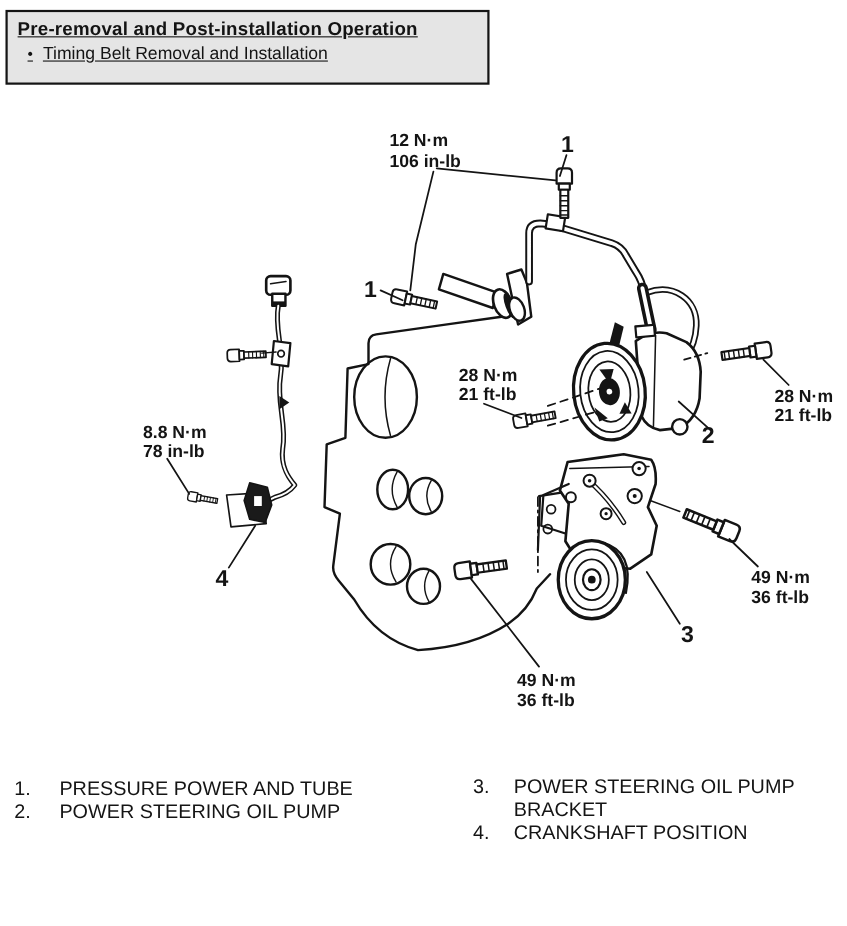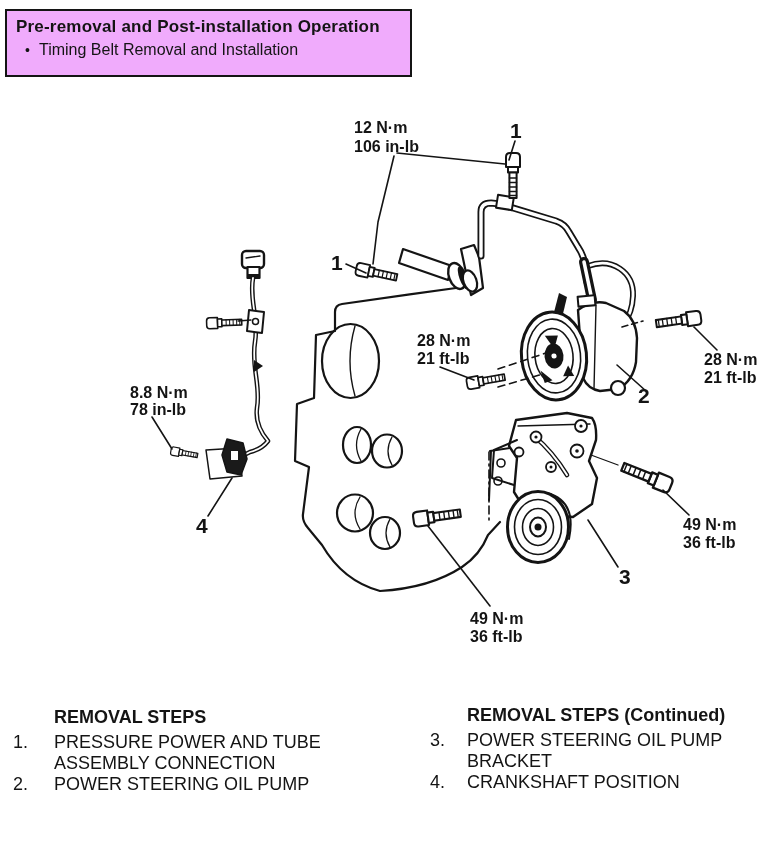--- a/index.html
+++ b/index.html
@@ -2,23 +2,24 @@
 <html><head>
 <meta charset="utf-8">
 <style>
   html,body{margin:0;padding:0;background:#fff;}
   .page{
     position:relative;width:770px;height:842px;background:#ffffff;
     font-family:"Liberation Sans", sans-serif;color:#141414;overflow:hidden;
   }
   
   .header-box{
-    position:absolute;left:5px;top:9px;width:407px;height:68px;
-    border:2.5px solid #141414;background:#f0abfc;box-sizing:border-box;
+    position:absolute;left:5px;top:9px;width:440px;height:68px;
+    border:2.5px solid #141414;background:#e5e5e5;box-sizing:border-box;
     padding:6px 8px 0 9px;
+    text-decoration:underline;
   }
   .hb-title{font-size:17px;font-weight:bold;letter-spacing:.2px;}
   .hb-item{display:flex;align-items:baseline;margin-top:4px;font-size:16px;}
   .hb-bullet{width:23px;text-align:center;font-size:14px;}
   
   svg.diagram{position:absolute;left:0;top:0;}
   .tq{font-family:"Liberation Sans",sans-serif;font-size:16px;font-weight:bold;fill:#141414;}
   .co{font-family:"Liberation Sans",sans-serif;font-size:21px;font-weight:bold;fill:#141414;}
   
   .steps{position:absolute;font-size:18px;line-height:21px;}
@@ -205,38 +206,35 @@
     <g>
       <text class="co" x="510" y="138">1</text>
       <text class="co" x="331" y="270">1</text>
       <text class="co" x="638" y="403">2</text>
       <text class="co" x="619" y="584">3</text>
       <text class="co" x="196" y="533">4</text>
     </g>
   </svg>
 
   <div class="steps steps-left">
-    <div class="steps-heading">REMOVAL STEPS</div>
     <div class="step-item">
       <span class="step-num">1.</span>
       <span class="step-lines">
         <div>PRESSURE POWER AND TUBE</div>
-        <div>ASSEMBLY CONNECTION</div>
       </span>
     </div>
     <div class="step-item">
       <span class="step-num">2.</span>
       <span class="step-lines">
         <div>POWER STEERING OIL PUMP</div>
       </span>
     </div>
   </div>
 
   <div class="steps steps-right">
-    <div class="steps-heading">REMOVAL STEPS (Continued)</div>
     <div class="step-item">
       <span class="step-num">3.</span>
       <span class="step-lines">
         <div>POWER STEERING OIL PUMP</div>
         <div>BRACKET</div>
       </span>
     </div>
     <div class="step-item">
       <span class="step-num">4.</span>
       <span class="step-lines">

